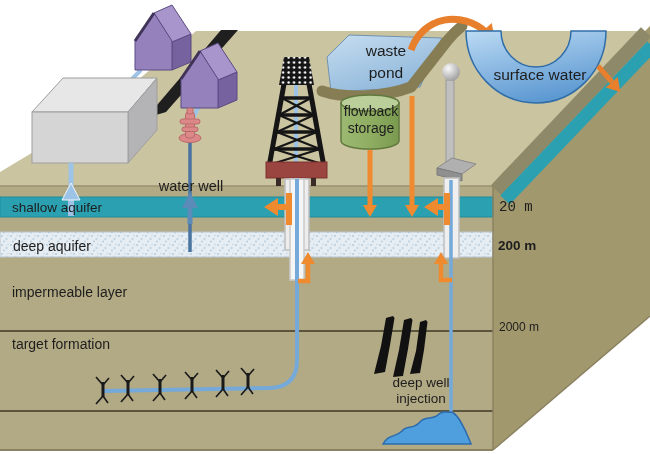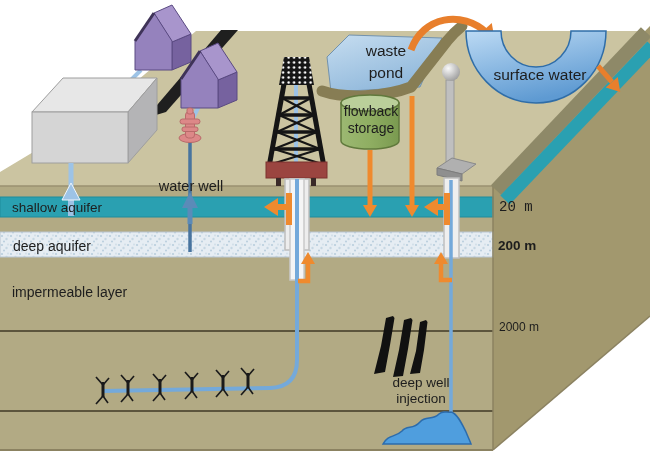--- a/index.html
+++ b/index.html
@@ -284,19 +284,20 @@
 
 <div class="lbl waterwell center">water well</div>
 <div class="lbl wastepond center">waste
 pond</div>
 <div class="lbl flowback center">flowback
 storage</div>
 <div class="lbl surfacewater center">surface water</div>
 <div class="lbl shallowaq">shallow aquifer</div>
 <div class="lbl deepaq">deep aquifer</div>
 <div class="lbl imperm">impermeable layer</div>
+<div class="lbl targetf">target formation</div>
 <div class="lbl d20">20 m</div>
 <div class="lbl d200">200 m</div>
 <div class="lbl d2000">2000 m</div>
 <div class="lbl deepinj center">deep well
 injection</div>
 
 </div>
 
 </body></html>

